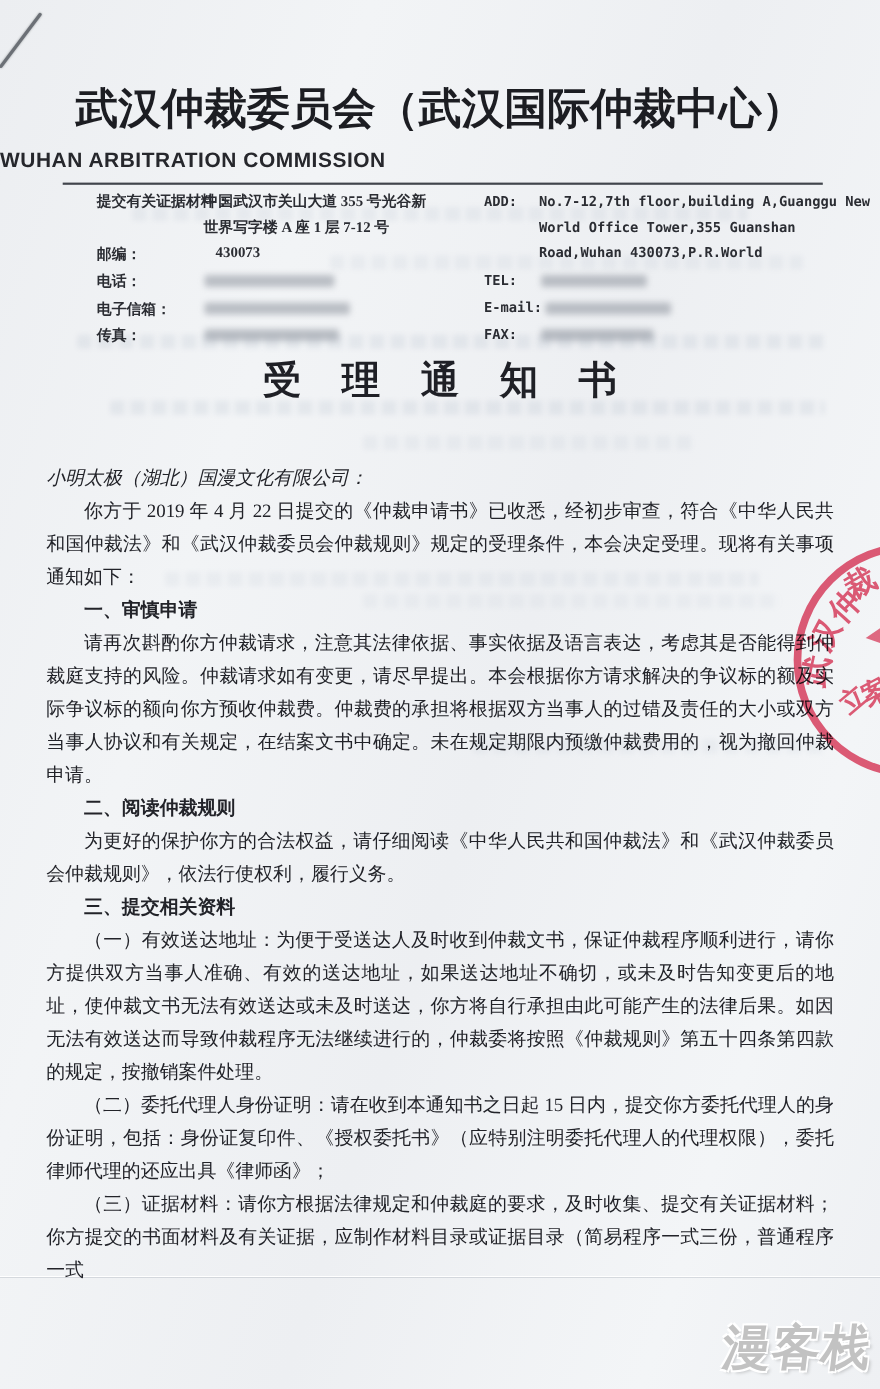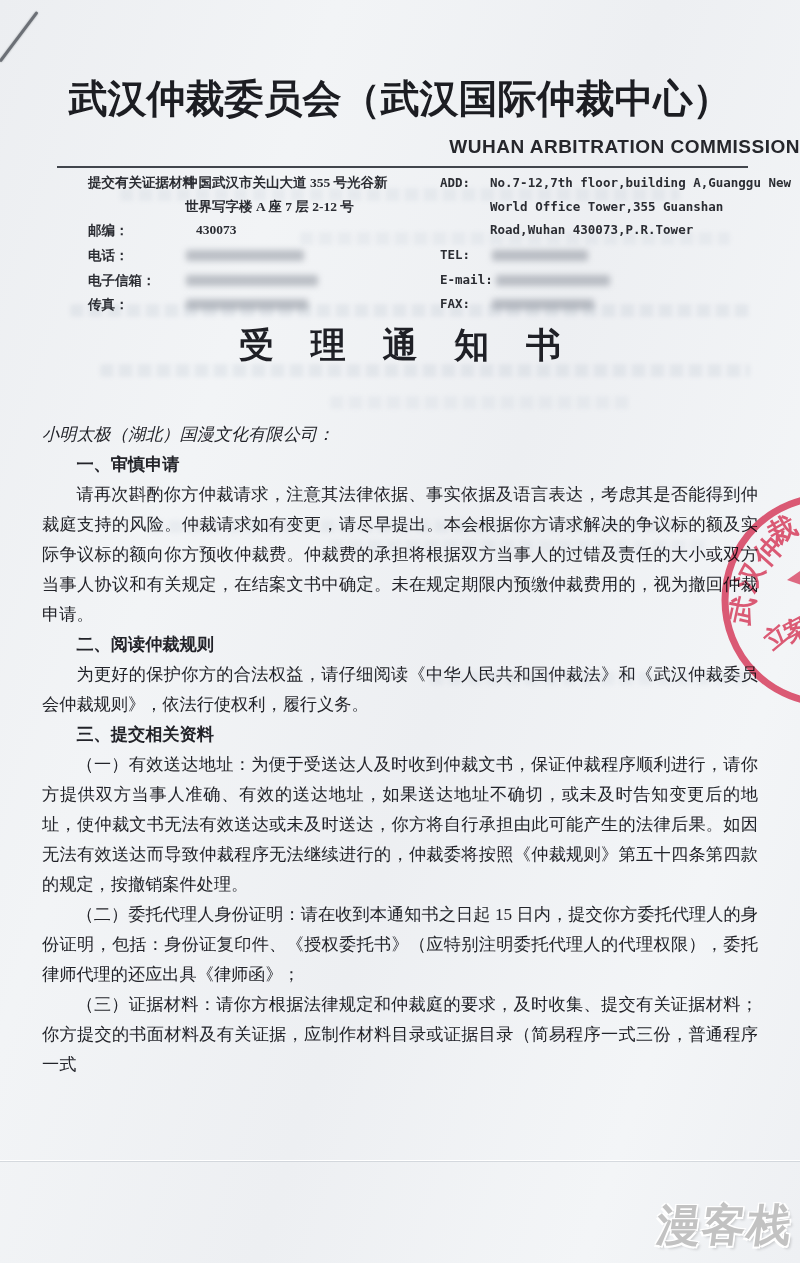--- a/index.html
+++ b/index.html
@@ -12,21 +12,21 @@
   .pen-mark{position:absolute;left:0px;top:60px;width:62px;height:3px;background:#4c5158;
             transform:rotate(-53deg);transform-origin:left center;border-radius:2px;opacity:.8;
             box-shadow:0 0 2px rgba(60,65,70,.6);}
   .crease{position:absolute;left:0;top:1160px;width:800px;height:3px;
           background:linear-gradient(#ffffff 0 1px, rgba(160,168,178,.35) 1px 2px, transparent 2px);}
   .bleed{position:absolute;height:13px;filter:blur(2.2px);opacity:.8;border-radius:3px;
          background:repeating-linear-gradient(90deg, rgba(142,158,178,.30) 0 13px, rgba(142,158,178,.05) 13px 19px);}
   
   .title-cn{position:absolute;left:0;top:72px;width:800px;text-align:center;
             font-size:39px;font-weight:bold;letter-spacing:0px;color:#1c1d22;}
-  .title-en{position:absolute;left:0;top:136px;width:800px;text-align:right;
+  .title-en{position:absolute;left:0;top:136px;width:800px;text-align:left;
             font-family:"Liberation Sans", sans-serif;font-size:19px;font-weight:bold;
             letter-spacing:.5px;color:#26272c;}
   .hr-top{position:absolute;left:57px;top:166px;width:691px;height:2px;background:#41454c;}
   
   .contact{position:absolute;left:0;top:0;width:800px;font-size:13.5px;font-weight:bold;color:#2b2d33;}
   .c{position:absolute;white-space:nowrap;}
   .mono{font-family:"DejaVu Sans Mono", monospace;font-weight:bold;font-size:12.5px;color:#2b2d33;}
   .blurbar{display:inline-block;height:11px;border-radius:2px;background:#8d939d;
            filter:blur(3px);opacity:.55;vertical-align:middle;}
   
@@ -68,46 +68,47 @@
   <div class="bleed" style="left:430px;top:672px;width:320px;opacity:.28"></div>
   <div class="crease"></div>
 
   <div class="title-cn">武汉仲裁委员会（武汉国际仲裁中心）</div>
   <div class="title-en">WUHAN ARBITRATION COMMISSION</div>
   <div class="hr-top"></div>
 
   <div class="contact">
     <span class="c" style="left:88px;top:174px">提交有关证据材料：</span>
     <span class="c" style="left:185px;top:174px">中国武汉市关山大道 355 号光谷新</span>
-    <span class="c" style="left:185px;top:198px">世界写字楼 A 座 7 层 2-12 号</span>
+    <span class="c" style="left:185px;top:198px">世界写字楼 A 座 1 层 7-12 号</span>
     <span class="c" style="left:88px;top:222px">邮编：</span>
     <span class="c" style="left:196px;top:222px">430073</span>
     <span class="c" style="left:88px;top:247px">电话：</span>
     <span class="c blurbar" style="left:186px;top:250px;width:118px"></span>
     <span class="c" style="left:88px;top:272px">电子信箱：</span>
     <span class="c blurbar" style="left:186px;top:275px;width:132px"></span>
     <span class="c" style="left:88px;top:296px">传真：</span>
     <span class="c blurbar" style="left:186px;top:299px;width:122px"></span>
 
     <span class="c mono" style="left:440px;top:175px">ADD:</span>
     <span class="c mono" style="left:490px;top:175px">No.7-12,7th floor,building A,Guanggu New</span>
     <span class="c mono" style="left:490px;top:199px">World Office Tower,355 Guanshan</span>
-    <span class="c mono" style="left:490px;top:222px">Road,Wuhan 430073,P.R.Tower</span>
+    <span class="c mono" style="left:490px;top:222px">Road,Wuhan 430073,P.R.World</span>
     <span class="c mono" style="left:440px;top:247px">TEL:</span>
     <span class="c blurbar" style="left:492px;top:250px;width:96px"></span>
     <span class="c mono" style="left:440px;top:272px">E-mail:</span>
     <span class="c blurbar" style="left:496px;top:275px;width:114px"></span>
     <span class="c mono" style="left:440px;top:296px">FAX:</span>
     <span class="c blurbar" style="left:492px;top:299px;width:102px"></span>
   </div>
 
   <div class="notice-title">受 理 通 知 书</div>
 
   <div class="doc-body">
     <p class="addr">小明太极（湖北）国漫文化有限公司：</p>
+    <p>你方于 2019 年 4 月 22 日提交的《仲裁申请书》已收悉，经初步审查，符合《中华人民共和国仲裁法》和《武汉仲裁委员会仲裁规则》规定的受理条件，本会决定受理。现将有关事项通知如下：</p>
     <p class="h">一、审慎申请</p>
     <p>请再次斟酌你方仲裁请求，注意其法律依据、事实依据及语言表达，考虑其是否能得到仲裁庭支持的风险。仲裁请求如有变更，请尽早提出。本会根据你方请求解决的争议标的额及实际争议标的额向你方预收仲裁费。仲裁费的承担将根据双方当事人的过错及责任的大小或双方当事人协议和有关规定，在结案文书中确定。未在规定期限内预缴仲裁费用的，视为撤回仲裁申请。</p>
     <p class="h">二、阅读仲裁规则</p>
     <p>为更好的保护你方的合法权益，请仔细阅读《中华人民共和国仲裁法》和《武汉仲裁委员会仲裁规则》，依法行使权利，履行义务。</p>
     <p class="h">三、提交相关资料</p>
     <p>（一）有效送达地址：为便于受送达人及时收到仲裁文书，保证仲裁程序顺利进行，请你方提供双方当事人准确、有效的送达地址，如果送达地址不确切，或未及时告知变更后的地址，使仲裁文书无法有效送达或未及时送达，你方将自行承担由此可能产生的法律后果。如因无法有效送达而导致仲裁程序无法继续进行的，仲裁委将按照《仲裁规则》第五十四条第四款的规定，按撤销案件处理。</p>
     <p>（二）委托代理人身份证明：请在收到本通知书之日起 15 日内，提交你方委托代理人的身份证明，包括：身份证复印件、《授权委托书》（应特别注明委托代理人的代理权限），委托律师代理的还应出具《律师函》；</p>
     <p>（三）证据材料：请你方根据法律规定和仲裁庭的要求，及时收集、提交有关证据材料；你方提交的书面材料及有关证据，应制作材料目录或证据目录（简易程序一式三份，普通程序一式</p>
   </div>
 

